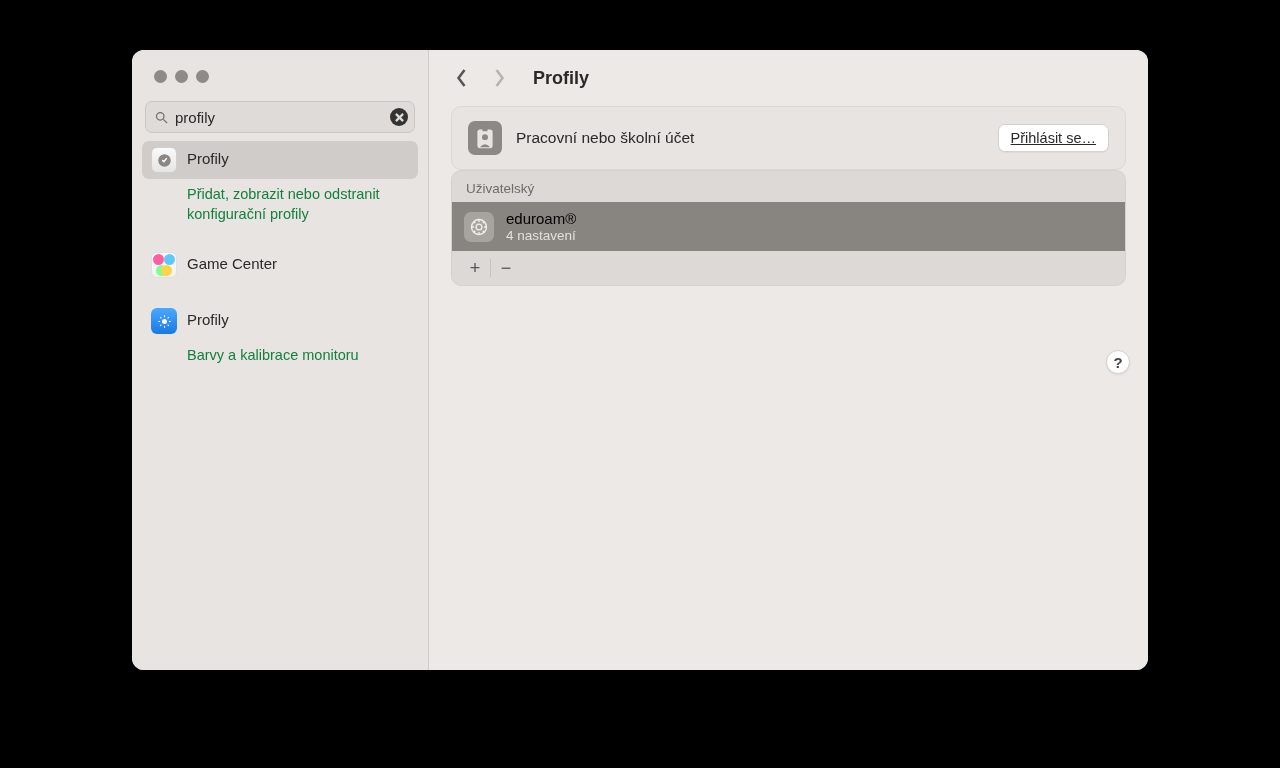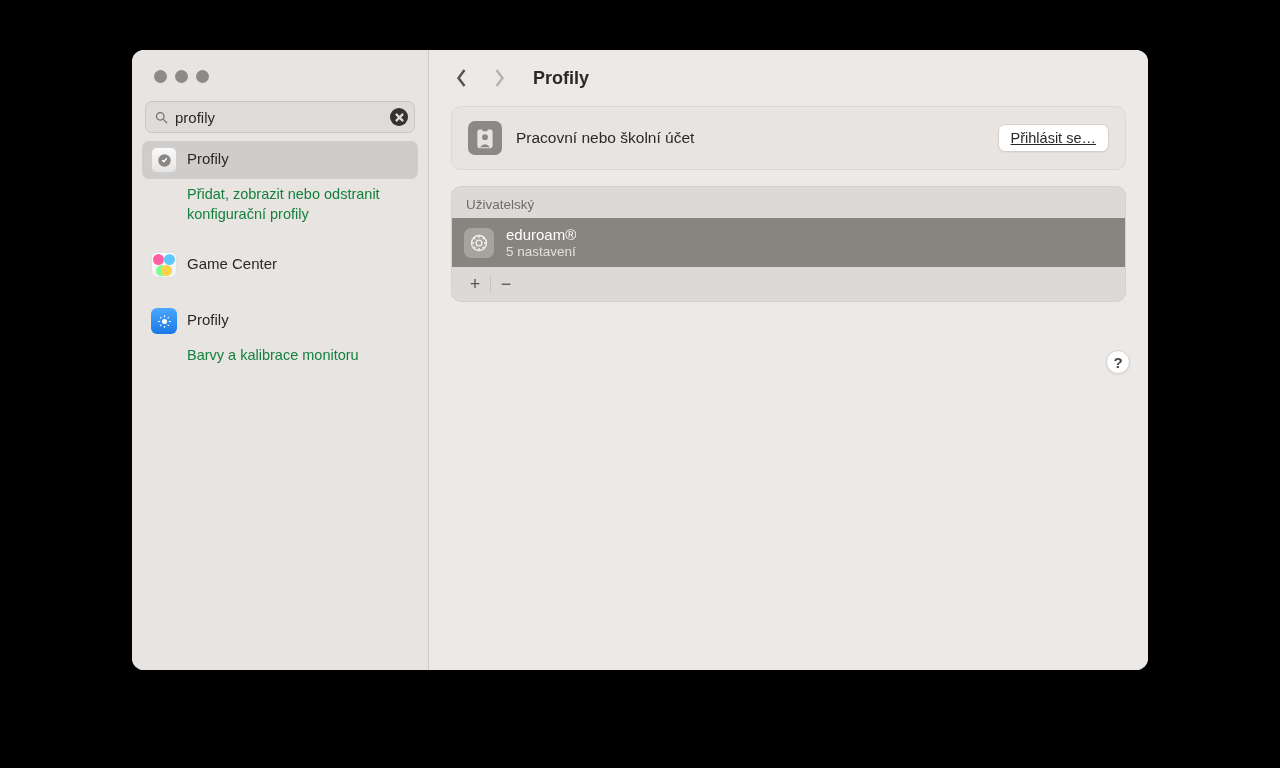--- a/index.html
+++ b/index.html
@@ -79,21 +79,20 @@
   .nav-arrow.fwd svg { stroke:#b6b3b1; }
   .page-title { font-size: 18px; font-weight: 600; color: #2b2928; margin-left: 6px; }
   .content { padding: 0 22px; }
 
   .card {
     background: #e7e4e2;
     border: 1px solid #dbd8d6;
     border-radius: 10px;
     padding: 14px 16px;
     display: flex; align-items: center; gap: 14px;
-    margin-bottom: 16px;
   }
   .card .lead-icon {
     width: 34px; height: 34px; border-radius: 7px;
     background: #8b8886;
     display:flex; align-items:center; justify-content:center;
   }
   .card .lead-icon svg { width:18px; height:22px; fill:#e7e4e2; }
   .card-label { font-size: 15.5px; color: #2b2928; flex:1; }
   .signin-btn {
     background: #fff; border: 1px solid #d3d0ce; border-radius: 7px;
@@ -117,21 +116,21 @@
     display: flex; align-items: center; gap: 12px;
     background: #88847f;
     padding: 8px 12px;
   }
   .row-icon {
     width: 30px; height: 30px; border-radius: 7px;
     background: #a7a39e;
     display:flex; align-items:center; justify-content:center;
   }
   .row-icon svg { width:20px; height:20px; stroke:#f2f0ee; fill:none; stroke-width:1.6; }
-  .row-text .t1 { font-size: 15px; color: #ffffff; line-height:1.2; }
+  .row-text .t1 { font-size: 15px; color: #000000; line-height:1.2; }
   .row-text .t2 { font-size: 13.5px; color: #e3e0dd; }
   .list-footer {
     display:flex; align-items:center;
     background: #dcd9d7;
     height: 34px;
     padding: 0 10px;
   }
   .foot-btn { width: 26px; height: 26px; display:flex; align-items:center; justify-content:center; color:#555; font-size:18px; }
   .foot-sep { width:1px; height:18px; background:#c6c3c1; margin:0 2px; }
 
@@ -272,21 +271,21 @@
                   <line x1="18" y1="12" x2="21" y2="12"></line>
                   <line x1="5.5" y1="5.5" x2="7.5" y2="7.5"></line>
                   <line x1="16.5" y1="16.5" x2="18.5" y2="18.5"></line>
                   <line x1="5.5" y1="18.5" x2="7.5" y2="16.5"></line>
                   <line x1="16.5" y1="7.5" x2="18.5" y2="5.5"></line>
                 </g>
               </svg>
           </div>
           <div class="row-text">
             <div class="t1">eduroam®</div>
-            <div class="t2">5 nastavení</div>
+            <div class="t2">4 nastavení</div>
           </div>
         </div>
         <div class="list-footer">
           <div class="foot-btn">+</div>
           <div class="foot-sep"></div>
           <div class="foot-btn">−</div>
         </div>
       </div>
     </div>
 

